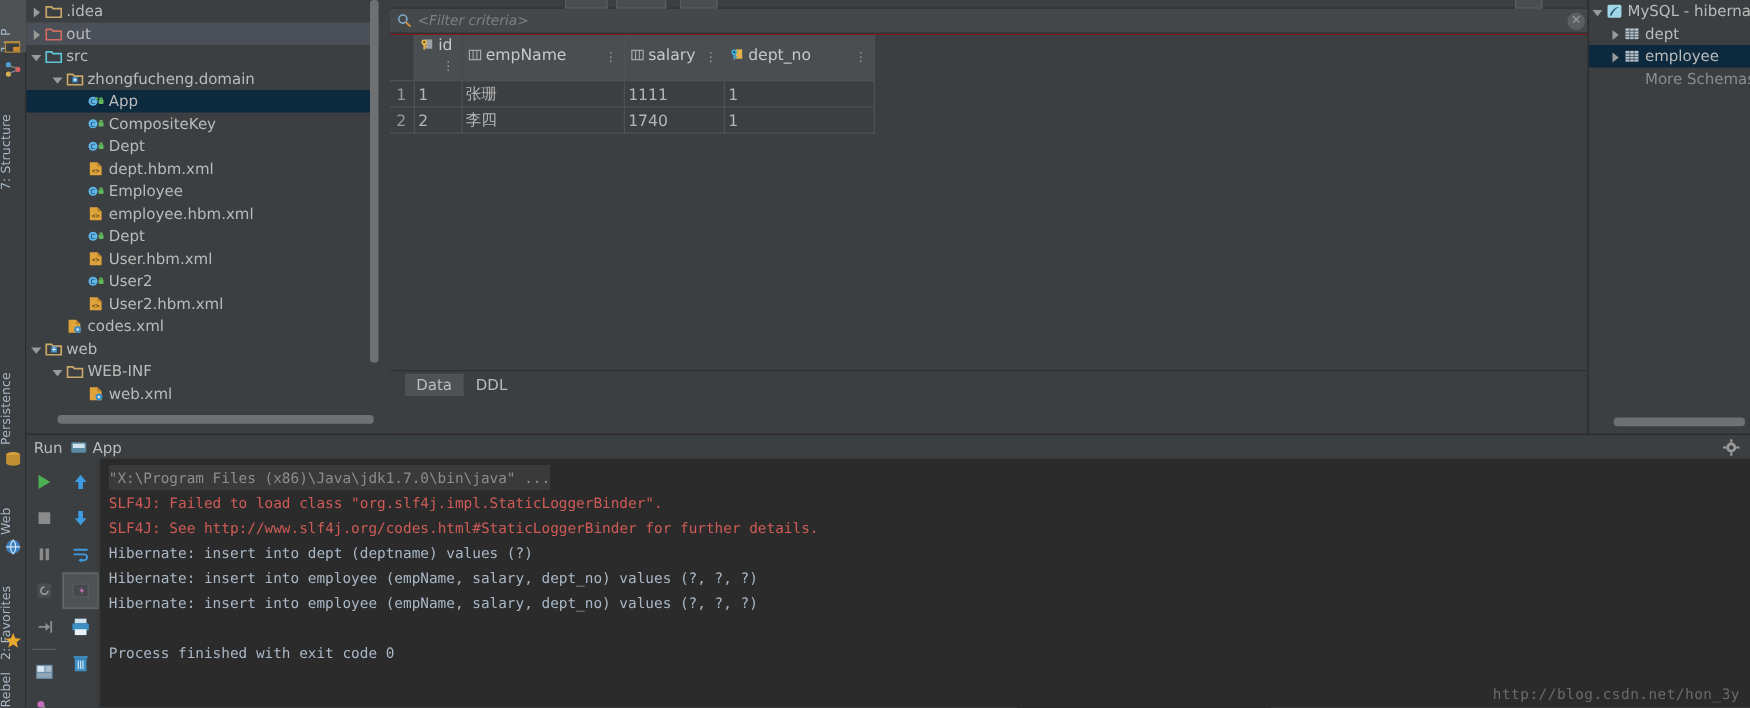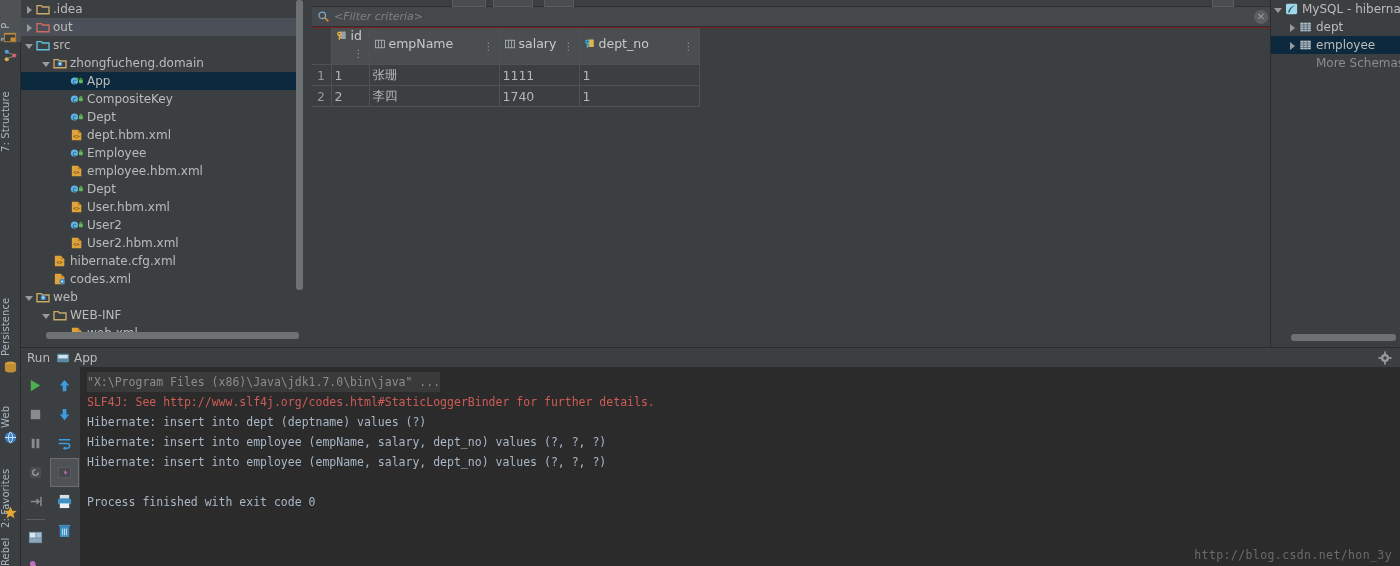--- a/index.html
+++ b/index.html
@@ -292,25 +292,20 @@
             <circle cx="5" cy="7" r="4.2" fill="#5fb4e8"></circle>
             <text x="5" y="10" font-size="6.6" fill="#17384f" text-anchor="middle" font-family="DejaVu Sans">C</text>
             <rect x="10.2" y="5.6" width="4.6" height="4" rx="1" fill="#62b85a"></rect>
             <rect x="11.3" y="3.8" width="2.4" height="2.4" rx="1.2" fill="none" stroke="#62b85a" stroke-width="1.1"></rect>
           </svg><span class="lbl">User2</span></div>
         <div class="trow"><span style="display:inline-block;width:34px"></span><span class="arrow none"></span><svg class="ficon" width="14" height="12" viewBox="0 0 16 14">
             <path d="M2 1 h7 l4 4 v8 H2z" fill="#dfa33c"></path>
             <path d="M9 1 v4 h4" fill="#b8812a"></path>
             <text x="7.5" y="10.5" font-size="6.2" fill="#3a2a08" text-anchor="middle" font-family="DejaVu Sans Mono">&lt;&gt;</text>
           </svg><span class="lbl">User2.hbm.xml</span></div>
-        <div class="trow"><span style="display:inline-block;width:17px"></span><span class="arrow none"></span><svg class="ficon" width="14" height="12" viewBox="0 0 16 14">
-            <path d="M2 1 h7 l4 4 v8 H2z" fill="#dfa33c"></path>
-            <path d="M9 1 v4 h4" fill="#b8812a"></path>
-            <text x="7.5" y="10.5" font-size="6.2" fill="#3a2a08" text-anchor="middle" font-family="DejaVu Sans Mono">&lt;&gt;</text>
-          </svg><span class="lbl">hibernate.cfg.xml</span></div>
         <div class="trow"><span style="display:inline-block;width:17px"></span><span class="arrow none"></span><svg class="ficon" width="14" height="12" viewBox="0 0 16 14">
             <path d="M2 1 h7 l4 4 v8 H2z" fill="#dfa33c"></path>
             <path d="M9 1 v4 h4" fill="#b8812a"></path>
             <circle cx="10.5" cy="10" r="3.2" fill="#3d8fc4"></circle>
             <circle cx="10.5" cy="10" r="1.2" fill="#dfeaf2"></circle>
           </svg><span class="lbl">codes.xml</span></div>
         <div class="trow"><span style="display:inline-block;width:0px"></span><span class="arrow d"></span><svg class="ficon" width="14" height="12" viewBox="0 0 16 14">
             <path d="M1 3 h5 l1.4 1.6 H15 v8 H1z" fill="none" stroke="#c9a86a" stroke-width="1.6"></path>
             <rect x="5.5" y="5" width="5.5" height="5.5" fill="#3d8fc4"></rect>
             <path d="M6.5 7.7h3.5 M8.2 5.6v4" stroke="#dfeaf2" stroke-width=".9"></path>
@@ -393,20 +388,24 @@
               <td class="rn">2</td>
               <td style="width:38px">2</td>
               <td style="width:130px">李四</td>
               <td style="width:80px">1740</td>
               <td style="width:120px">1</td>
             </tr>
           </tbody>
       </table>
     </div>
 
+    <div class="grid-tabs">
+      <div class="gtab sel">Data</div>
+      <div class="gtab">DDL</div>
+    </div>
     <div class="grid-bottom-fill"></div>
   </div>
 
   <div class="dbtree">
     <div id="dbtree-rows">
         <div class="dbrow"><span style="display:inline-block;width:0px"></span><span class="arrow d"></span><svg class="ficon" width="14" height="13" viewBox="0 0 16 14">
             <rect x="1" y="1" width="13" height="12" rx="1.5" fill="#9fd6e8"></rect>
             <path d="M3 11 q3-8 9-8 q-5 2-7 8z" fill="#2b5f72"></path>
           </svg><span class="lbl">MySQL - hiberna</span></div>
         <div class="dbrow"><span style="display:inline-block;width:14px"></span><span class="arrow r"></span><svg class="ficon" width="14" height="12" viewBox="0 0 16 14">
@@ -539,20 +538,21 @@
             </g>
           </svg>
       </div>
     </div>
   </div>
 
   <div class="console">
     <div class="console-vsep"></div>
     <div id="console-lines">
         <div class="cline"><span class="cline cmd" style="padding-left:0">"X:\Program Files (x86)\Java\jdk1.7.0\bin\java" ...</span></div>
+        <div class="cline err">SLF4J: Failed to load class "org.slf4j.impl.StaticLoggerBinder".</div>
         <div class="cline err">SLF4J: See <span class="link">http://www.slf4j.org/codes.html#StaticLoggerBinder</span> for further details.</div>
         <div class="cline">Hibernate: insert into dept (deptname) values (?)</div>
         <div class="cline">Hibernate: insert into employee (empName, salary, dept_no) values (?, ?, ?)</div>
         <div class="cline">Hibernate: insert into employee (empName, salary, dept_no) values (?, ?, ?)</div>
         <div class="cline">&nbsp;</div>
         <div class="cline">Process finished with exit code 0</div>
       </div>
     <div class="watermark">http://blog.csdn.net/hon_3y</div>
   </div>
 

